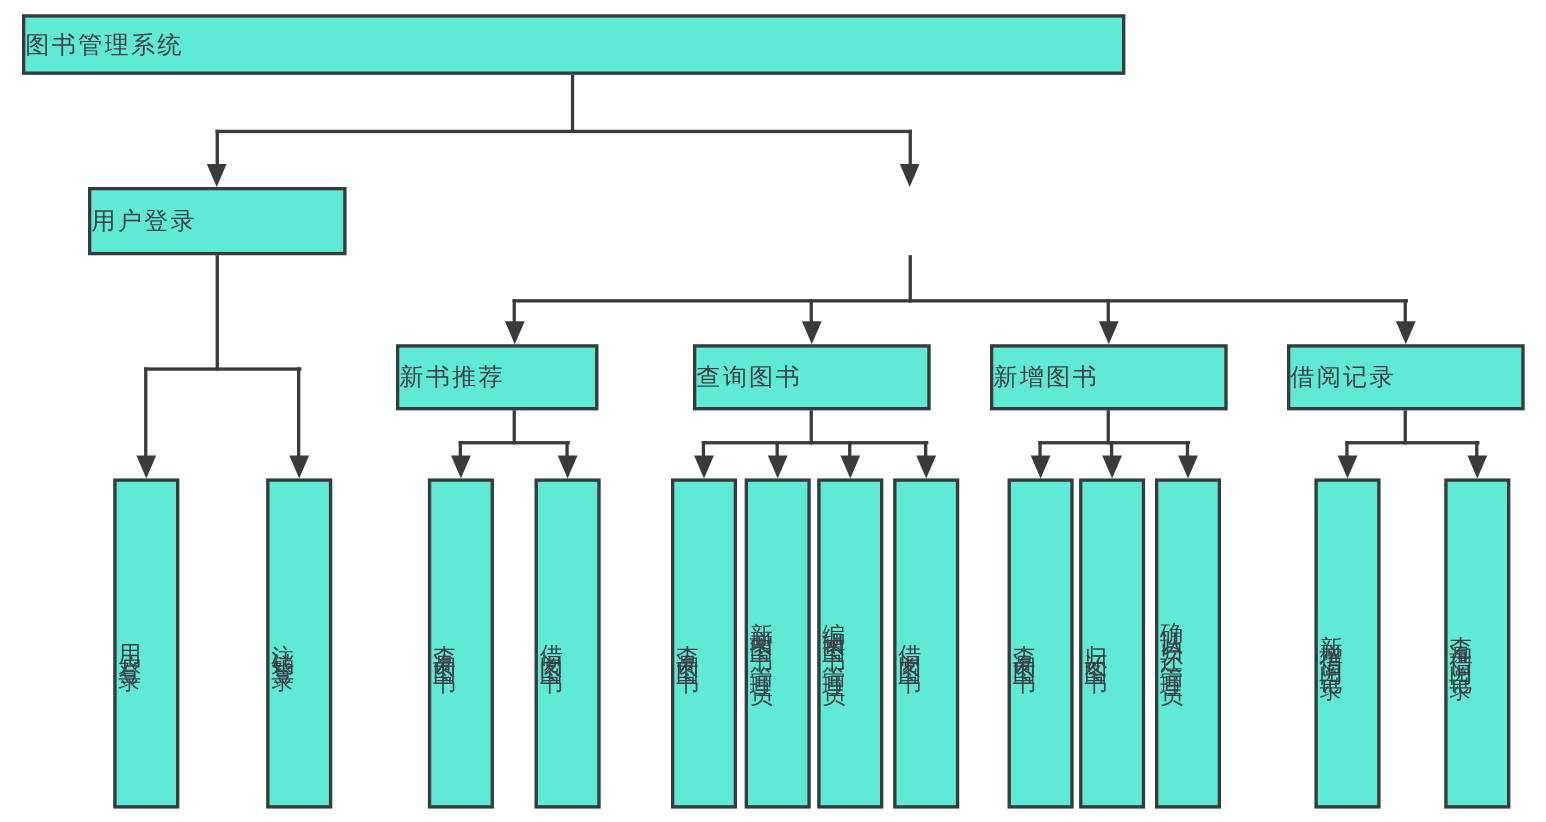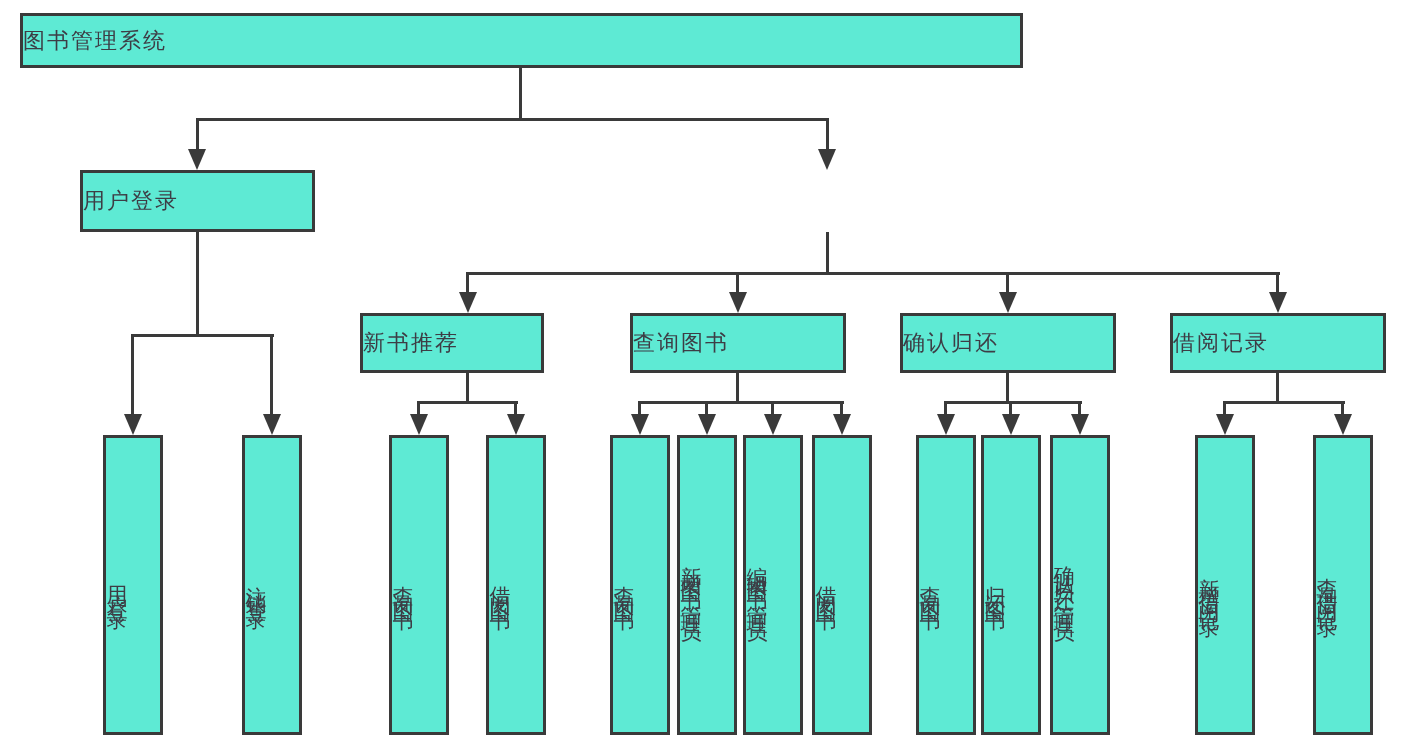--- a/index.html
+++ b/index.html
@@ -72,21 +72,21 @@
   <div class="vl" style="left:1276px;top:272px;height:26px"></div>
   <div class="ah" style="left:1269px;top:292px"></div>
 
   <div class="box" style="left:360px;top:313px;width:184px;height:60px">
     <span class="hlbl">新书推荐</span>
   </div>
   <div class="box" style="left:630px;top:313px;width:216px;height:60px">
     <span class="hlbl">查询图书</span>
   </div>
   <div class="box" style="left:900px;top:313px;width:216px;height:60px">
-    <span class="hlbl">确认归还</span>
+    <span class="hlbl">新增图书</span>
   </div>
   <div class="box" style="left:1170px;top:313px;width:216px;height:60px">
     <span class="hlbl">借阅记录</span>
   </div>
 
   <div class="vl" style="left:466px;top:373px;height:31px"></div>
   <div class="hl" style="left:417px;top:401px;width:101px"></div>
   <div class="vl" style="left:417px;top:401px;height:16px"></div>
   <div class="ah" style="left:410px;top:414px"></div>
   <div class="vl" style="left:514px;top:401px;height:16px"></div>

